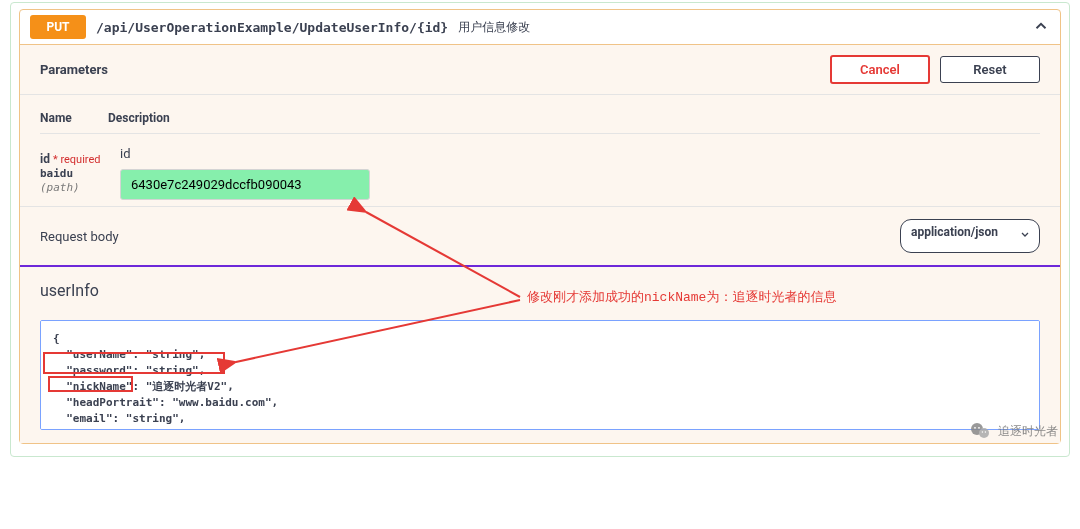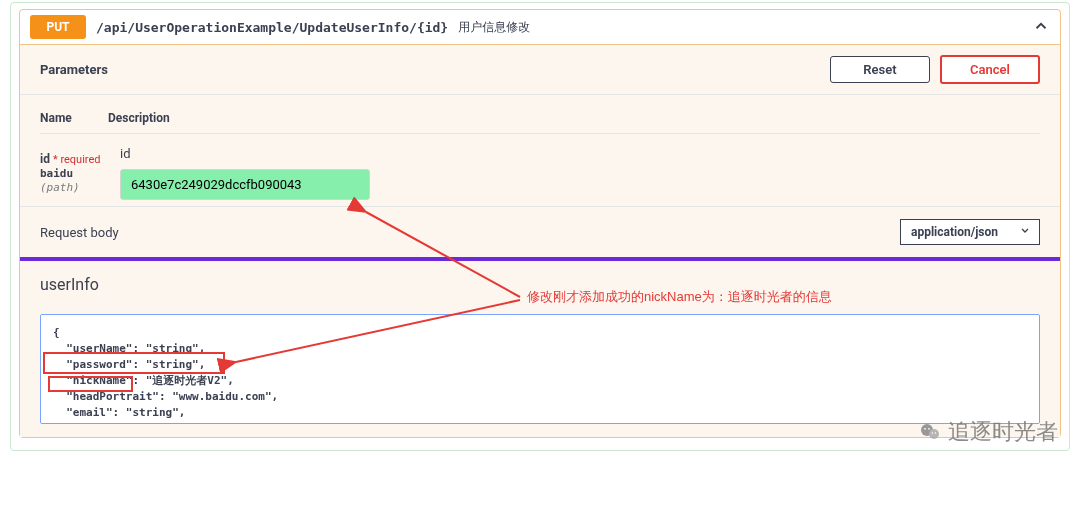--- a/index.html
+++ b/index.html
@@ -25,30 +25,30 @@
   .sepline{border-bottom:1px solid #e4e4e4;margin:8px 0 12px 0}
   .param-row{display:flex;align-items:center}
   .param-meta{width:80px;font-size:12px}
   .param-name{font-weight:700}
   .req{color:#d32f2f;font-size:11px}
   .param-type{font-family:SFMono-Regular,Consolas,monospace;font-weight:700;font-size:11px}
   .param-in{font-family:SFMono-Regular,Consolas,monospace;font-style:italic;color:#7a7a7a;font-size:11px}
   .param-desc{flex:1}
   .param-label{font-size:13px;margin-bottom:8px}
   .text-input{width:250px;border:1px solid #d4d4d4;border-radius:3px;padding:7px 10px;font-size:13px;background:#86efac}
-  .rb-bar{display:flex;align-items:center;padding:12px 20px;border-top:1px solid #e4e4e4;border-bottom:4px solid #6d28d9}
-  .select{border:1px solid #3b4151;border-radius:0;padding:5px 26px 5px 10px;font-size:12px;font-weight:700;background:#fff;min-width:140px;position:relative}
+  .rb-bar{display:flex;align-items:center;padding:12px 20px;border-top:1px solid #e4e4e4;border-bottom:2px solid #6d28d9}
+  .select{border:1px solid #3b4151;border-radius:11px;padding:5px 26px 13px 10px;font-size:12px;font-weight:700;background:#fff;min-width:140px;position:relative}
   .select .sel-chev{position:absolute;right:8px;top:50%;transform:translateY(-50%)}
   .body-section{padding:14px 20px 10px 20px}
   .body-name{font-size:16px;margin-bottom:20px}
   .json-area{border:1px solid #7aa2ff;border-radius:2px;background:#fff;padding:10px 12px 50px 12px;font-family:SFMono-Regular,Consolas,monospace;font-size:11px;line-height:1.45;white-space:pre;color:#3b4151;font-weight:600;min-height:110px;outline:none;width:100%;resize:none}
   .svg-overlay{position:absolute;pointer-events:none;left:0;top:0}
   .page{position:relative}
   .annot{position:absolute;color:#e53935;font-size:13px;font-family:"Microsoft YaHei",sans-serif}
-  .watermark{position:absolute;right:22px;bottom:4px;display:flex;align-items:center;gap:6px;color:#777;font-size:22px;font-family:"Microsoft YaHei",sans-serif;opacity:.85}
+  .watermark{position:absolute;right:22px;bottom:14px;display:flex;align-items:center;gap:6px;color:#777;font-size:12px;font-family:"Microsoft YaHei",sans-serif;opacity:.85}
   .wm-ico{width:24px;height:24px}
   .hilite{position:absolute;border:2px solid #e53935;pointer-events:none}
 </style>
 </head>
 <body>
 <div class="page">
 
 <div class="outer">
   <div class="op">
     <div class="op-header">
@@ -58,22 +58,22 @@
       <span class="chev">
         <svg width="18" height="18" viewBox="0 0 24 24" fill="none" stroke="#3b4151" stroke-width="2.5">
               <polyline points="6 15 12 9 18 15"></polyline>
             </svg>
       </span>
     </div>
     <div class="op-body">
       <div class="params-bar">
         <span class="params-title">Parameters</span>
         <span class="flex-spacer"></span>
+        <div class="btn btn-cancel">Cancel</div>
         <div class="btn btn-reset">Reset</div>
-        <div class="btn btn-cancel">Cancel</div>
       </div>
       <div class="params-table">
         <div class="ptrow">
           <div class="ptname">Name</div>
           <div class="ptdesc">Description</div>
         </div>
         <div class="sepline"></div>
         <div class="param-row">
           <div class="param-meta">
             <span class="param-name">id</span>
@@ -120,21 +120,21 @@
 <svg class="svg-overlay" width="1080" height="529">
   <defs>
     <marker id="ah" markerWidth="10" markerHeight="8" refX="1" refY="4" orient="auto">
       <polygon points="10 0, 0 4, 10 8" fill="#e53935"></polygon>
     </marker>
   </defs>
   <line x1="520" y1="295" x2="366" y2="210" stroke="#e53935" stroke-width="2" marker-end="url(#ah)"></line>
   <line x1="520" y1="298" x2="236" y2="360" stroke="#e53935" stroke-width="2" marker-end="url(#ah)"></line>
 </svg>
 
-<div class="annot" style="left:527px;top:286px;">修改刚才添加成功的nickName为：追逐时光者的信息</div>
+<div class="annot" style="left:527px;top:286px;font-family:Liberation Mono, monospace;">修改刚才添加成功的nickName为：追逐时光者的信息</div>
 
 <div class="watermark">
   <span class="wm-ico">
     <svg viewBox="0 0 24 24" width="24" height="24">
           <circle cx="9" cy="10" r="6" fill="#888"></circle>
           <circle cx="16" cy="14" r="5" fill="#aaa"></circle>
           <circle cx="7" cy="8.8" r="0.9" fill="#fff"></circle>
           <circle cx="11" cy="8.8" r="0.9" fill="#fff"></circle>
           <circle cx="14.4" cy="13" r="0.7" fill="#fff"></circle>
           <circle cx="17.4" cy="13" r="0.7" fill="#fff"></circle>

